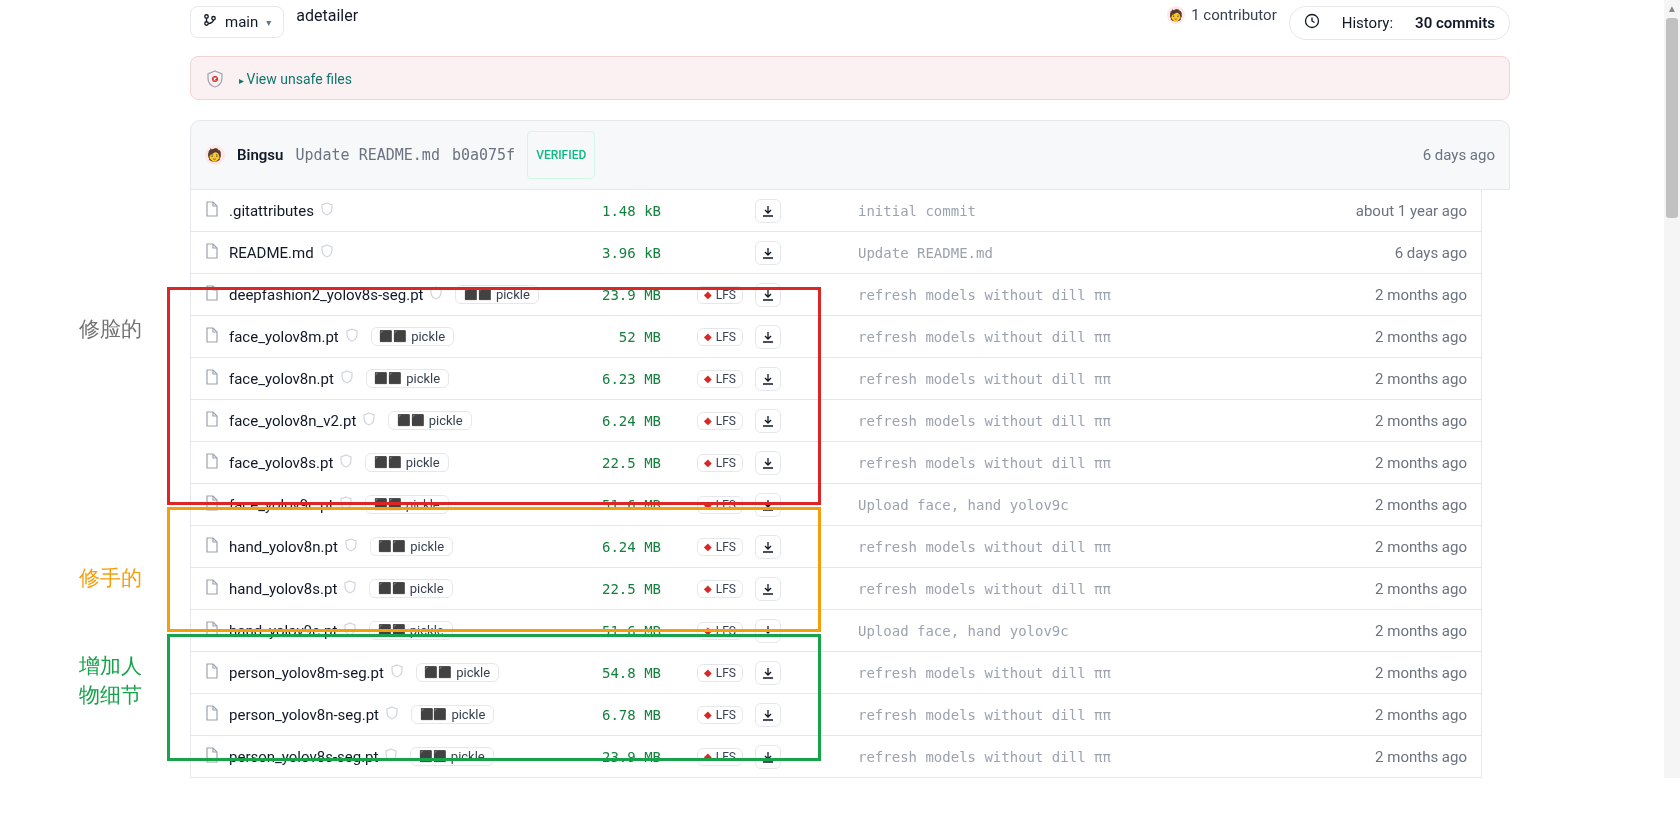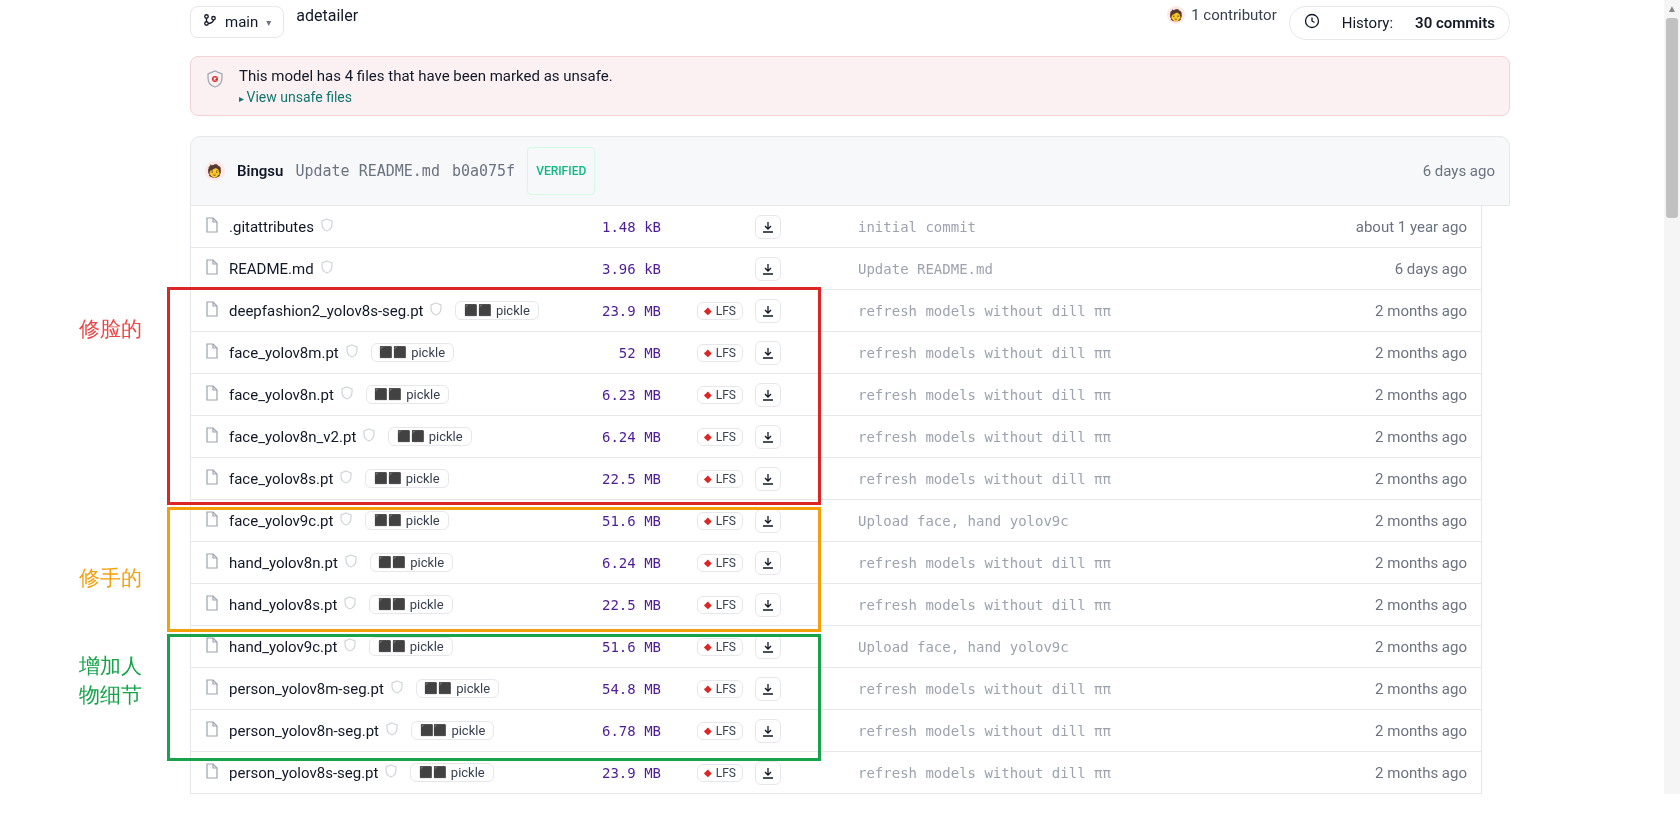--- a/index.html
+++ b/index.html
@@ -34,29 +34,29 @@
   .commit-row .when { margin-left:auto; color:#6b7280; font-size:15px; }
   .file-list { width:1292px; margin-left:100px; border-left:1px solid #e5e7eb; border-right:1px solid #e5e7eb; }
   .file-row { display:flex; align-items:center; border-bottom:1px solid #e5e7eb; height:42px; padding: 0 14px; position:relative; }
   .file-row .icon svg { width:14px; height:16px; }
   .file-row .icon { color:#9ca3af; margin-right:10px; }
   .file-row .name { font-size:15px; color:#111827; }
   .file-row .safe svg { width:14px; height:14px; }
   .file-row .safe { margin-left:6px; color:#d1d5db; }
   .pickle-badge { display:inline-flex; align-items:center; gap:4px; border:1px solid #e5e7eb; border-radius:6px; padding:1px 8px; font-size:13px; color:#374151; margin-left:12px; }
   .pickle-badge .pik { color:#f97316; font-size:11px; }
-  .size { font-family: ui-monospace, SFMono-Regular, Menlo, monospace; color:#4c1d95; font-size:14px; position:absolute; right:820px; text-align:right; width:90px; }
+  .size { font-family: ui-monospace, SFMono-Regular, Menlo, monospace; color:#15803d; font-size:14px; position:absolute; right:820px; text-align:right; width:90px; }
   .lfs { display:inline-flex; align-items:center; gap:4px; border:1px solid #e5e7eb; border-radius:6px; padding:1px 6px; font-size:12px; color:#374151; position:absolute; right:738px; }
   .lfs .dot { color:#dc2626; font-size:10px; }
   .dl { border:1px solid #e5e7eb; border-radius:6px; width:26px; height:24px; display:flex; align-items:center; justify-content:center; position:absolute; right:700px; }
   .dl svg { width:14px; height:14px; }
   .cmsg { font-family: ui-monospace, SFMono-Regular, Menlo, monospace; color:#9ca3af; font-size:14px; position:absolute; left: 667px; }
   .cwhen { color:#6b7280; font-size:15px; margin-left:auto; }
   .ann { position:absolute; font-size: 21px; left: 9px; }
-  .ann-red { color:#ef4444; top: 315px; }
+  .ann-red { color:#737373; top: 315px; }
   .ann-orange { color:#f59e0b; top: 564px; }
   .ann-green { color:#16a34a; top: 652px; width: 70px; line-height: 1.4; }
   .box { position:absolute; pointer-events:none; }
   .box-red { border:3px solid #dc2626; left: 97px; top: 287px; width: 654px; height: 218px; }
   .box-orange { border:3px solid #f59e0b; left: 97px; top: 507px; width: 654px; height: 125px; }
   .box-green { border:3px solid #16a34a; left: 97px; top: 634px; width: 654px; height: 127px; }
 </style>
 </head>
 <body>
 
@@ -100,21 +100,20 @@
 
     <div class="unsafe">
       <span class="shield">
         <svg viewBox="0 0 20 20">
             <path d="M10 2l7 3v4c0 5-3 8-7 9-4-1-7-4-7-9V5l7-3z" fill="none" stroke="#9ca3af" stroke-width="1.2"></path>
             <circle cx="10" cy="10" r="3" fill="#dc2626"></circle>
             <path d="M8.7 8.7l2.6 2.6M11.3 8.7l-2.6 2.6" stroke="#fff" stroke-width="1.2"></path>
           </svg>
       </span>
       <div>
-        <div class="msg">This model has 4 files that have been marked as unsafe.</div>
         <a class="link">View unsafe files</a>
       </div>
     </div>
 
     <div class="commit-row">
       <span class="avatar">🧑</span>
       <span class="author">Bingsu</span>
       <span class="msg">Update README.md</span>
       <span class="hash">b0a075f</span>
       <span class="verified">VERIFIED</span>

